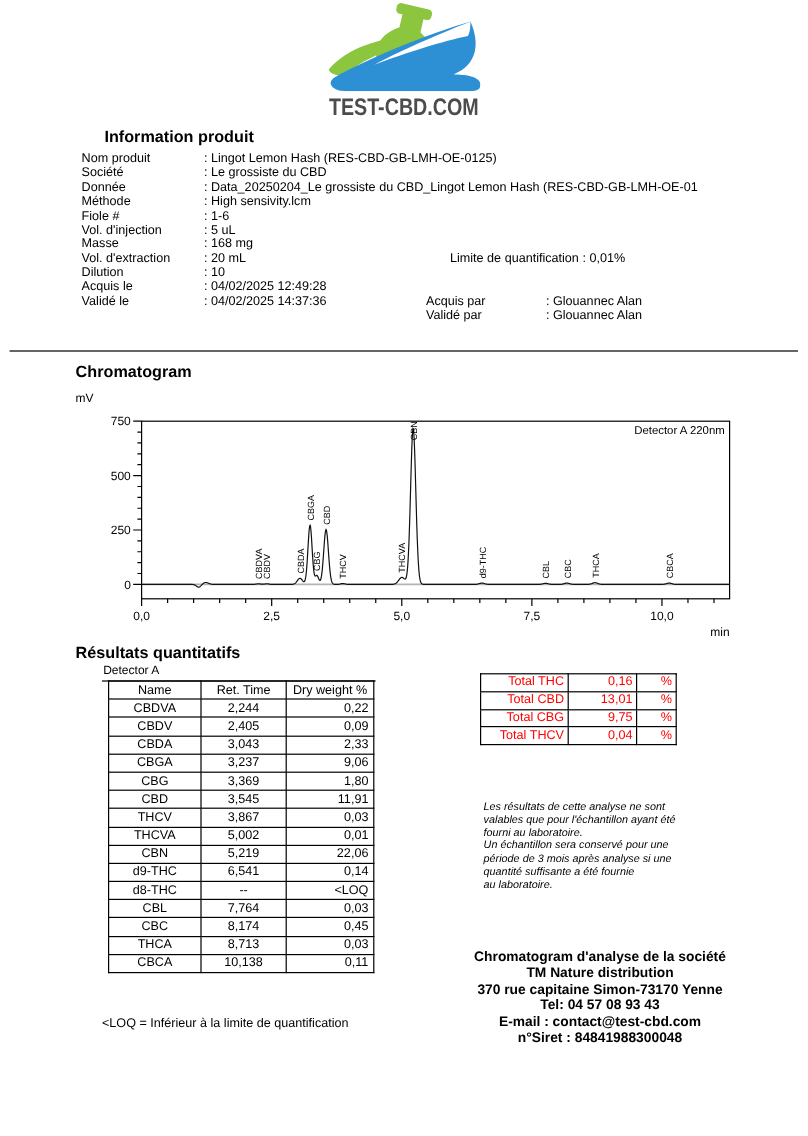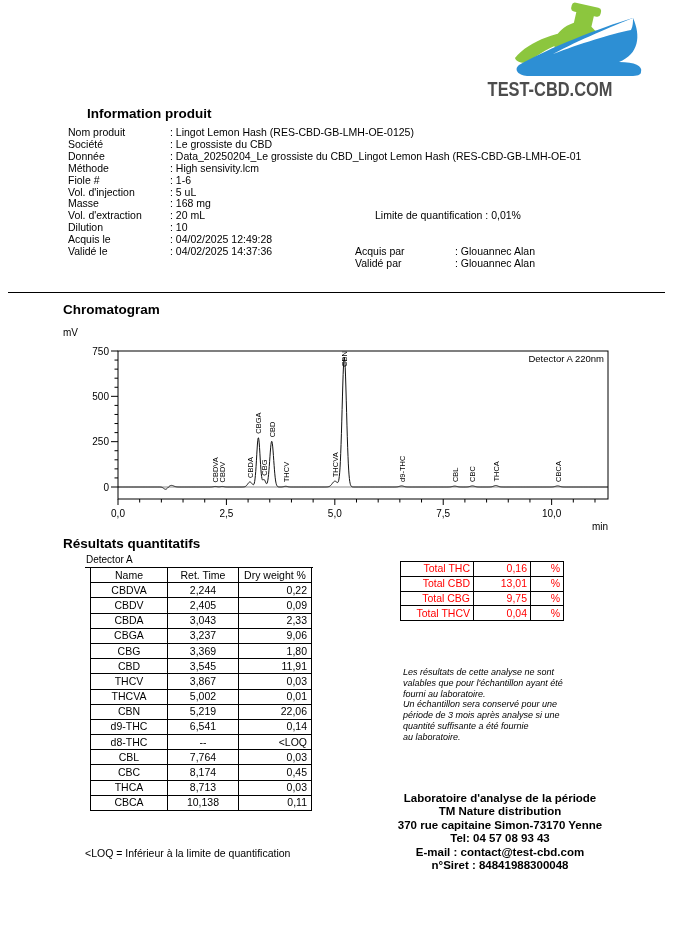--- a/index.html
+++ b/index.html
@@ -1,21 +1,21 @@
 <!DOCTYPE html>
 <html><head>
 <meta charset="utf-8">
 <style>
   html,body{margin:0;padding:0;}
   body{
     width:673px;height:947px;position:relative;background:#fff;color:#000;
     font-family:"Liberation Sans",sans-serif;overflow:hidden;
   }
   
-  .logo-wrap{position:absolute;top:2px;left:0;width:673px;text-align:right;}
+  .logo-wrap{position:absolute;top:2px;left:0;width:673px;text-align:center;}
   .logo-text{
     font-weight:bold;font-size:20px;letter-spacing:0px;color:#4c4c4c;
     transform:scaleX(.82);transform-origin:center;margin-top:-2px;
   }
   
   .sec-title{position:absolute;font-size:13.5px;font-weight:bold;margin:0;}
   #info-title{left:63px;top:106px;margin-left:24px;}
   .info-rows{position:absolute;left:68px;top:127px;width:560px;font-size:10.5px;line-height:11.9px;}
   .info-row{display:flex;white-space:nowrap;}
   .info-row .lbl{width:102px;flex:0 0 102px;}
@@ -376,21 +376,21 @@
     <div>période de 3 mois après analyse si une</div>
 
     <div>quantité suffisante a été fournie</div>
 
     <div>au laboratoire.</div>
 
 </div>
 
 <div id="lab-block">
 
-    <div>Laboratoire d'analyse de la période</div>
+    <div>Chromatogram d'analyse de la société</div>
 
     <div>TM Nature distribution</div>
 
     <div>370 rue capitaine Simon-73170 Yenne</div>
 
     <div>Tel: 04 57 08 93 43</div>
 
     <div>E-mail : contact@test-cbd.com</div>
 
     <div>n°Siret : 84841988300048</div>

